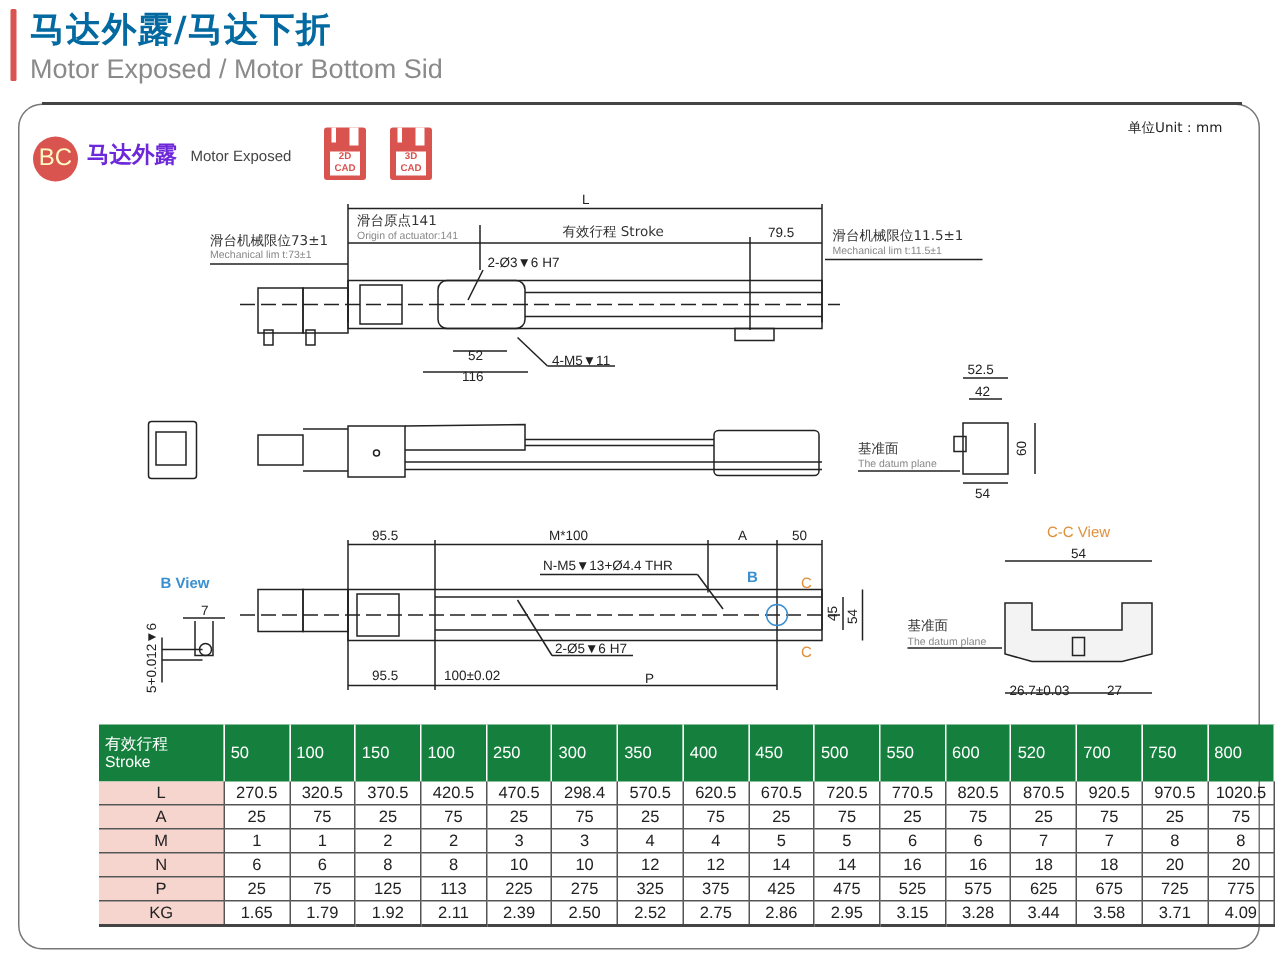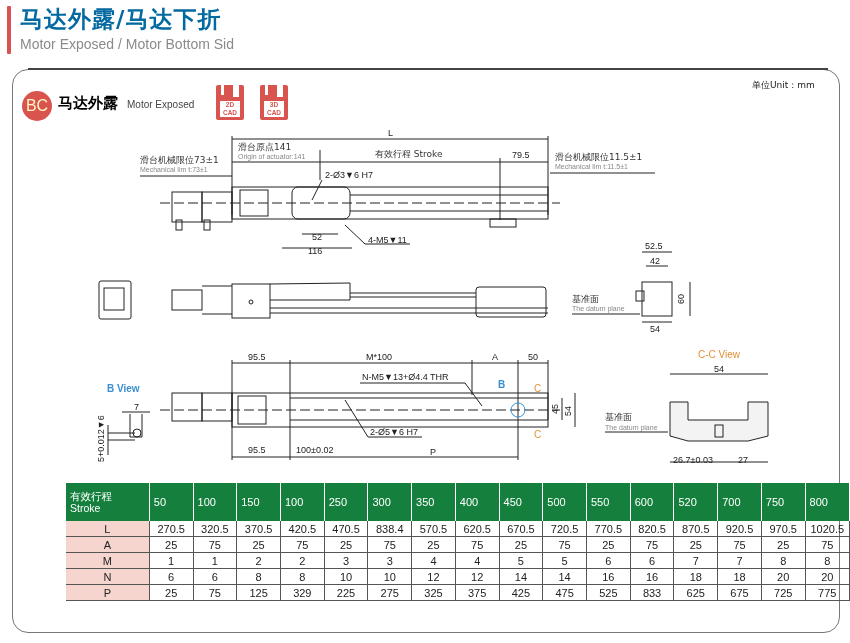--- a/index.html
+++ b/index.html
@@ -1,23 +1,23 @@
 <!DOCTYPE html>
 <html><head>
 <meta charset="utf-8">
 <style>
   html, body { margin:0; padding:0; background:#ffffff; }
   body { width:850px; height:643px; position:relative; overflow:hidden; font-family:"DejaVu Sans", sans-serif; color:#222; }
   .accent-bar { position:absolute; left:7px; top:6px; width:4px; height:48px; background:#d9534f; border-radius:1px; }
   .title-cn { position:absolute; left:20px; top:4px; font-size:23px; font-weight:bold; color:#0369a1; letter-spacing:1px; }
-  .title-en { position:absolute; left:20px; top:36px; font-size:14px; color:#8a8a8a; font-family:"Liberation Sans", sans-serif; }
+  .title-en { position:absolute; left:20px; top:36px; font-size:18px; color:#8a8a8a; font-family:"Liberation Sans", sans-serif; }
   .card { position:absolute; left:12px; top:69px; width:826px; height:562px; border:1.5px solid #777; border-radius:16px; background:#fff; }
   .card-top-shadow { position:absolute; left:28px; top:68px; width:800px; height:2px; background:#444; }
   .bc-badge { position:absolute; left:22px; top:91px; width:30px; height:30px; border-radius:50%; background:#d9534f; color:#fef9c3; font-size:16px; font-family:"Liberation Sans", sans-serif; display:flex; align-items:center; justify-content:center; }
-  .section-cn { position:absolute; left:58px; top:94px; font-size:15px; font-weight:bold; color:#000000; }
+  .section-cn { position:absolute; left:58px; top:94px; font-size:15px; font-weight:bold; color:#6d28d9; }
   .section-en { position:absolute; left:127px; top:99px; font-size:10px; color:#444; font-family:"Liberation Sans", sans-serif; }
   .cad { position:absolute; top:85px; width:28px; height:35px; background:#d9534f; border-radius:2px; }
   .cad .notch { position:absolute; top:0; right:5px; width:6px; height:12px; background:#fff; }
   .cad .notch2 { position:absolute; top:0; left:5px; width:3px; height:10px; background:#fff; }
   .cad .lbl { position:absolute; left:4px; bottom:3px; width:20px; height:16px; background:#fff; color:#d9534f; font-size:6.5px; font-weight:bold; line-height:8px; text-align:center; font-family:"Liberation Sans", sans-serif; }
   .unit { position:absolute; left:752px; top:79px; font-size:9px; color:#222; }
   svg.drawing { position:absolute; left:0; top:0; }
   .dim { font-family:"Liberation Sans", sans-serif; font-size:9px; fill:#222; }
   .dimb { font-family:"Liberation Sans", sans-serif; font-size:9px; fill:#222; }
   .dimsm { font-family:"Liberation Sans", sans-serif; font-size:7px; fill:#888; }
@@ -232,21 +232,21 @@
       </tr>
   </thead>
   <tbody id="tbody">
       <tr>
         <td class="rowh">L</td>
         <td>270.5</td>
         <td>320.5</td>
         <td>370.5</td>
         <td>420.5</td>
         <td>470.5</td>
-        <td>838.4</td>
+        <td>298.4</td>
         <td>570.5</td>
         <td>620.5</td>
         <td>670.5</td>
         <td>720.5</td>
         <td>770.5</td>
         <td>820.5</td>
         <td>870.5</td>
         <td>920.5</td>
         <td>970.5</td>
         <td>1020.5</td>
@@ -306,28 +306,47 @@
         <td>18</td>
         <td>18</td>
         <td>20</td>
         <td>20</td>
       </tr>
       <tr>
         <td class="rowh">P</td>
         <td>25</td>
         <td>75</td>
         <td>125</td>
-        <td>329</td>
+        <td>113</td>
         <td>225</td>
         <td>275</td>
         <td>325</td>
         <td>375</td>
         <td>425</td>
         <td>475</td>
         <td>525</td>
-        <td>833</td>
+        <td>575</td>
         <td>625</td>
         <td>675</td>
         <td>725</td>
         <td>775</td>
       </tr>
+      <tr class="last">
+        <td class="rowh">KG</td>
+        <td>1.65</td>
+        <td>1.79</td>
+        <td>1.92</td>
+        <td>2.11</td>
+        <td>2.39</td>
+        <td>2.50</td>
+        <td>2.52</td>
+        <td>2.75</td>
+        <td>2.86</td>
+        <td>2.95</td>
+        <td>3.15</td>
+        <td>3.28</td>
+        <td>3.44</td>
+        <td>3.58</td>
+        <td>3.71</td>
+        <td>4.09</td>
+      </tr>
     </tbody>
 </table>
 
 </body></html>

